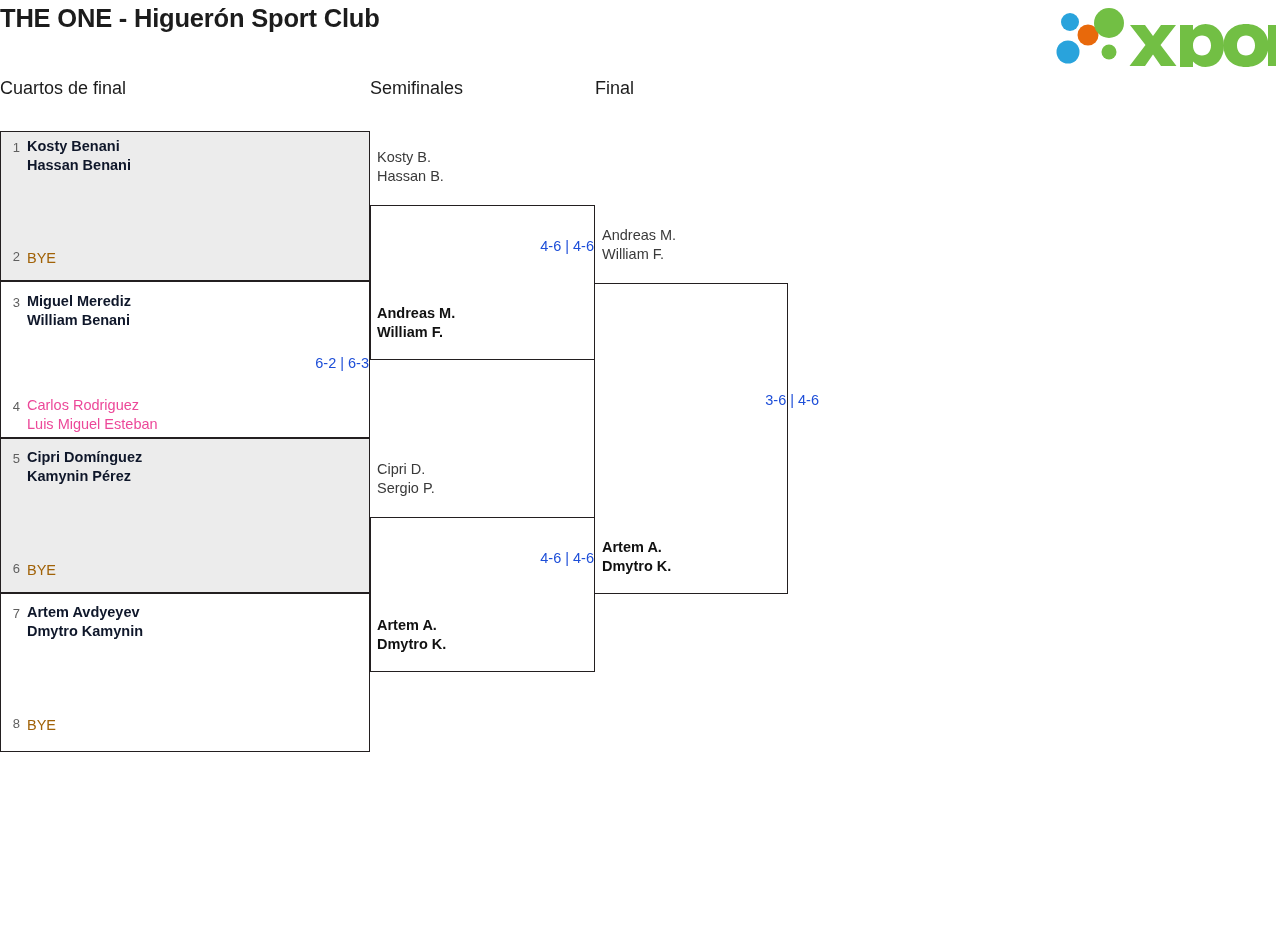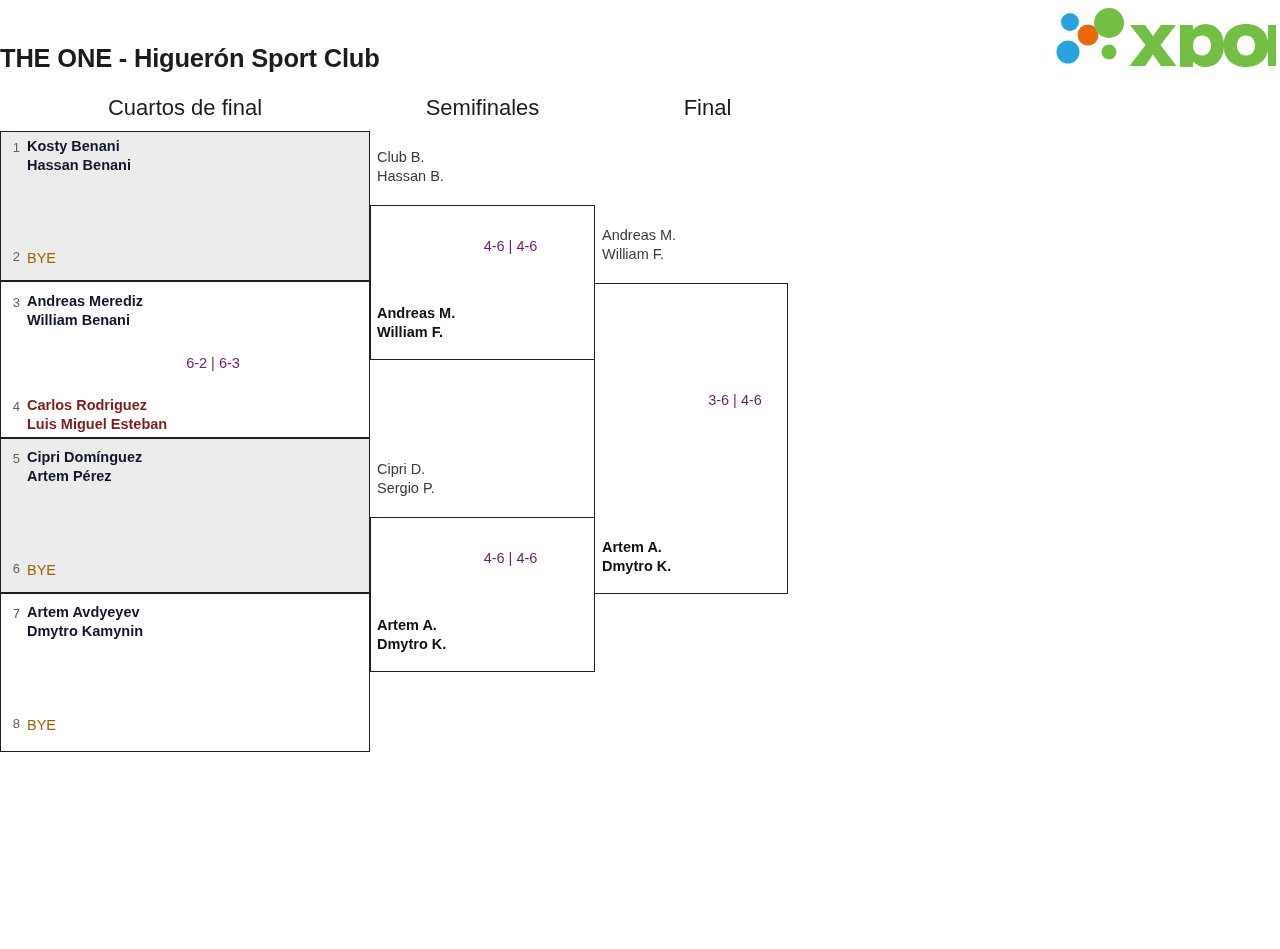--- a/index.html
+++ b/index.html
@@ -25,41 +25,39 @@
   }
   #title-block {
     position: absolute;
     left: 0; top: 2px;
     font-size: 25.5px;
     font-weight: bold;
     line-height: 33px;
     letter-spacing: -0.2px;
     color: #1c1c1c;
     white-space: nowrap;
-    margin-top: 40px;
   }
   #title-block div { display: block; }
 
   
   #logo {
     position: absolute;
     left: 1052px; top: 7px;
     width: 224px;
     height: 60px;
   }
   #logo svg { display: block; }
 
   
   .round-header {
     position: absolute;
-    top: 95px;
-    font-size: 22px;
+    top: 78px;
+    font-size: 18px;
     font-weight: normal;
     color: #1c1c1c;
-    text-align: center;
     white-space: nowrap;
   }
   #rh-qf   { left: 0px;   width: 370px; }
   #rh-sf   { left: 370px; width: 225px; }
   #rh-f    { left: 595px; width: 225px; }
 
   
   #bracket {
     position: absolute;
     left: 0; top: 0;
@@ -94,35 +92,34 @@
     font-size: 13px;
     color: #5f5f5f;
   }
   .names {
     font-size: 14.5px;
     line-height: 18.5px;
     color: #1c1c1c;
   }
   .names .ln { display: block; }
   .winner .names { font-weight: bold; color: #0f172a; }
-  .loser  .names { font-weight: bold; color: #7f1d1d; }
+  .loser  .names { font-weight: normal; color: #ec4899; }
   .bye .names { color: #a16207; font-weight: normal; }
 
   
   .slot.two-line .seed { padding-top: 3px; }
   .slot.one-line .seed { padding-top: 0px; }
 
   
   .score {
     position: absolute;
     font-size: 14.5px;
-    color: #701a75;
-    text-align: center;
-    white-space: nowrap;
-    padding-left: 28px;
+    color: #1d4ed8;
+    text-align: right;
+    white-space: nowrap;
   }
 
   
   .advance {
     position: absolute;
     font-size: 14.5px;
     line-height: 18.5px;
     white-space: nowrap;
   }
   .advance .ln { display: block; }
@@ -182,40 +179,40 @@
       <span class="names">
         <span class="ln">BYE</span>
       </span>
     </div>
   </div>
 
   <div class="match" id="qf2-box" style="left:0px; top:281px; width:370px; height:157px;">
     <div class="slot two-line winner" style="top:10px; left:0; width:368px;">
       <span class="seed">3</span>
       <span class="names">
-        <span class="ln">Andreas Merediz</span>
+        <span class="ln">Miguel Merediz</span>
         <span class="ln">William Benani</span>
       </span>
     </div>
     <div class="score" style="top:73px; left:0; width:368px;">6-2 | 6-3</div>
     <div class="slot two-line loser" style="top:114px; left:0; width:368px;">
       <span class="seed">4</span>
       <span class="names">
         <span class="ln">Carlos Rodriguez</span>
         <span class="ln">Luis Miguel Esteban</span>
       </span>
     </div>
   </div>
 
   <div class="match shaded" id="qf3-box" style="left:0px; top:438px; width:370px; height:155px;">
     <div class="slot two-line winner" style="top:9px; left:0; width:368px;">
       <span class="seed">5</span>
       <span class="names">
         <span class="ln">Cipri Domínguez</span>
-        <span class="ln">Artem Pérez</span>
+        <span class="ln">Kamynin Pérez</span>
       </span>
     </div>
     <div class="slot one-line bye" style="top:122px; left:0; width:368px;">
       <span class="seed">6</span>
       <span class="names">
         <span class="ln">BYE</span>
       </span>
     </div>
   </div>
 
@@ -229,21 +226,21 @@
     </div>
     <div class="slot one-line bye" style="top:122px; left:0; width:368px;">
       <span class="seed">8</span>
       <span class="names">
         <span class="ln">BYE</span>
       </span>
     </div>
   </div>
 
   <div class="advance loser" style="left:377px; top:148px;">
-    <span class="ln">Club B.</span>
+    <span class="ln">Kosty B.</span>
     <span class="ln">Hassan B.</span>
   </div>
 
   <div class="match" id="sf1-box" style="left:370px; top:205px; width:225px; height:155px;">
     <div class="score" style="top:32px; left:0; width:223px;">4-6 | 4-6</div>
   </div>
 
   <div class="advance winner" style="left:377px; top:304px;">
     <span class="ln">Andreas M.</span>
     <span class="ln">William F.</span>

